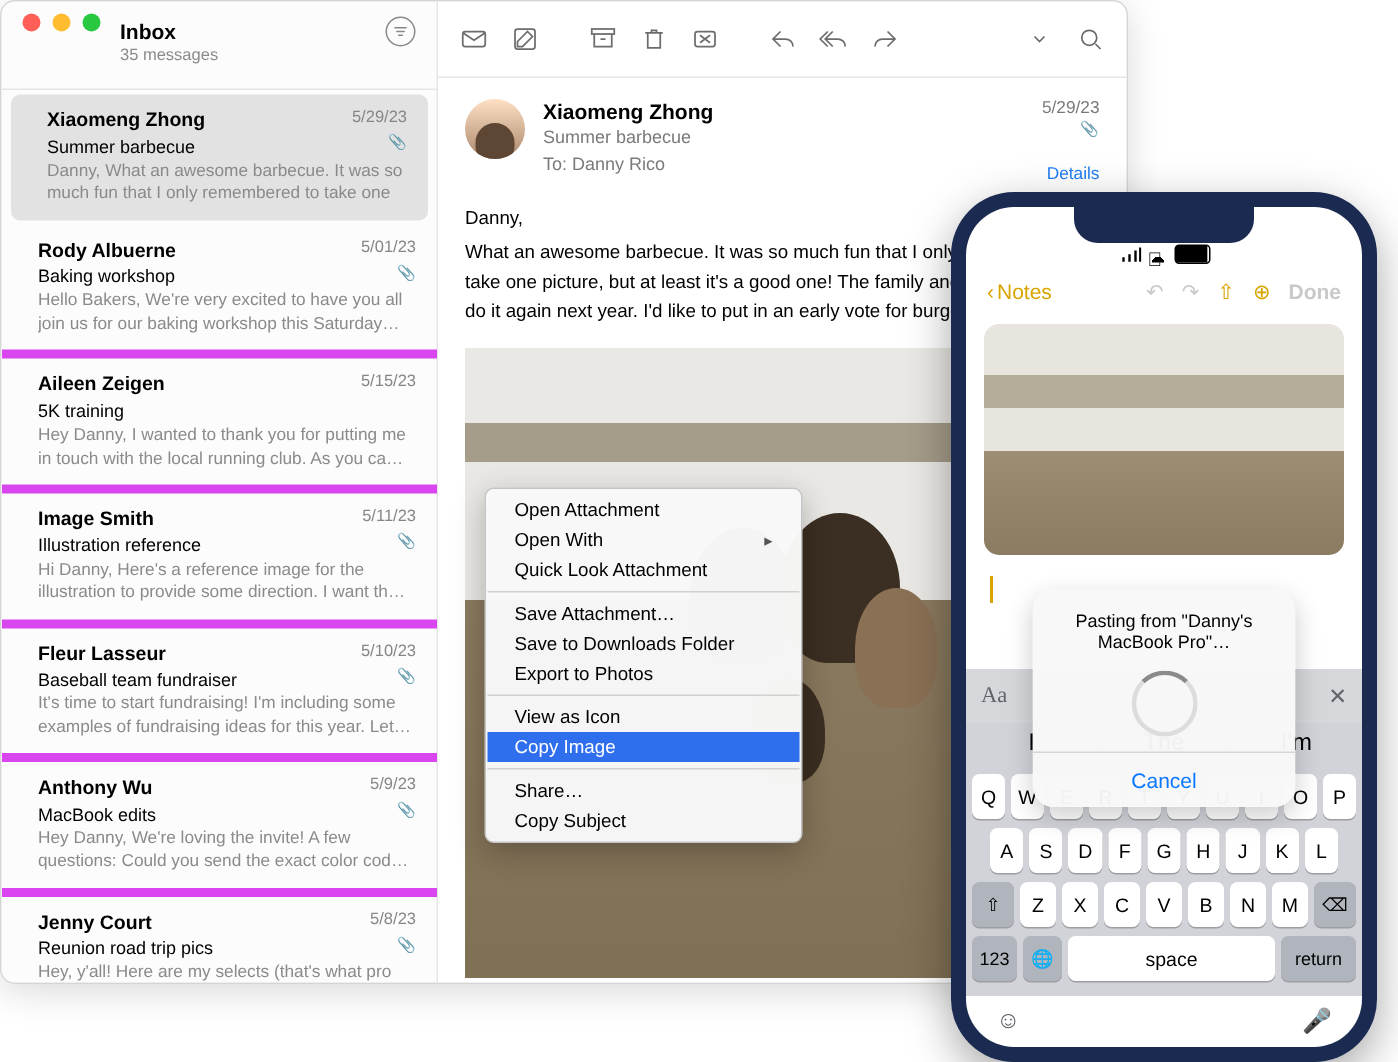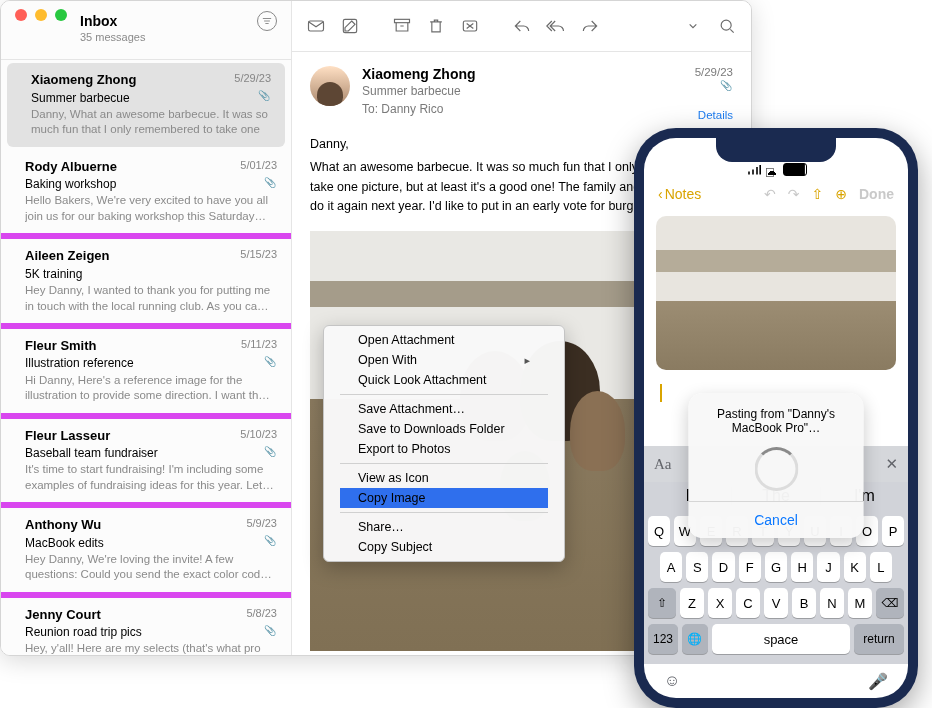--- a/index.html
+++ b/index.html
@@ -40,23 +40,23 @@
   .hdr-main .to{color:#7a7a7a;margin-top:4px;}
   .hdr-main .to .lbl{color:#7a7a7a;}
   .hdr-right{text-align:right;font-size:11.5px;color:#7a7a7a;}
   .hdr-right .details{color:#1e7df0;margin-top:18px;}
   .body{padding:4px 18px 0 18px;font-size:12.5px;line-height:1.55;}
   .body p{margin:0 0 4px 0;}
   .photo{margin-top:14px;height:420px;background:linear-gradient(#e9e8e4 0%,#e9e8e4 40%, #8a7a5f 40%,#807054 100%);position:relative;}
   .photo::before{content:"";position:absolute;left:0;right:0;top:50px;height:26px;background:#a59c8a;}
   .person{position:absolute;border-radius:50% 50% 40% 40%;background:#6a4f3c;}
   
-  .ctx{position:absolute;left:323px;top:325px;width:208px;background:rgba(248,248,248,0.98);border:1px solid #c4c4c4;border-radius:6px;box-shadow:0 6px 20px rgba(0,0,0,0.25);padding:4px 16px;font-size:12.5px;}
+  .ctx{position:absolute;left:323px;top:325px;width:208px;background:rgba(248,248,248,0.98);border:1px solid #c4c4c4;border-radius:6px;box-shadow:0 6px 20px rgba(0,0,0,0.25);padding:4px 1px;font-size:12.5px;}
   .ctx .item{padding:3px 18px;display:flex;justify-content:space-between;align-items:center;}
-  .ctx .item.hl{background:#2f6fed;color:#000000;}
+  .ctx .item.hl{background:#2f6fed;color:#ffffff;}
   .ctx hr{border:none;border-top:1px solid #d0d0d0;margin:4px 0;}
   .ctx .chev{font-size:11px;color:#555;}
   
   .iphone{position:absolute;right:14px;top:128px;width:264px;height:560px;background:#1a2a50;border-radius:42px;padding:10px;box-shadow:0 10px 30px rgba(0,0,0,0.35);}
   .ip-screen{width:100%;height:100%;background:#fff;border-radius:32px;overflow:hidden;display:flex;flex-direction:column;position:relative;}
   .notch{position:absolute;top:0;left:50%;transform:translateX(-50%);width:120px;height:24px;background:#1a2a50;border-radius:0 0 16px 16px;z-index:5;}
   .status{height:38px;display:flex;justify-content:space-between;align-items:center;padding:0 20px;font-size:13px;font-weight:600;flex-direction:column;}
   .status .right{display:flex;gap:4px;align-items:center;}
   .sig,.wifi,.batt{display:inline-block;}
   .sig{width:16px;height:10px;background:linear-gradient(to right,#000 0 100%);clip-path:polygon(0 100%,20% 100%,20% 70%,30% 70%,30% 100%,45% 100%,45% 50%,55% 50%,55% 100%,70% 100%,70% 25%,80% 25%,80% 100%,100% 100%,100% 0,90% 0,90% 100%);}
@@ -129,21 +129,21 @@
           <div class="msg">
             <div class="row1">
               <span class="sender">Aileen Zeigen</span>
               <span class="date">5/15/23</span>
             </div>
             <div class="subject">5K training</div>
             <div class="preview">Hey Danny, I wanted to thank you for putting me in touch with the local running club. As you ca…</div>
           </div>
           <div class="msg">
             <div class="row1">
-              <span class="sender">Fleur Smith</span>
+              <span class="sender">Image Smith</span>
               <span class="date">5/11/23</span>
             </div>
             <span class="clip" style="position:absolute;right:14px;top:26px">📎</span>
             <div class="subject">Illustration reference</div>
             <div class="preview">Hi Danny, Here's a reference image for the illustration to provide some direction. I want th…</div>
           </div>
           <div class="msg">
             <div class="row1">
               <span class="sender">Fleur Lasseur</span>
               <span class="date">5/10/23</span>

